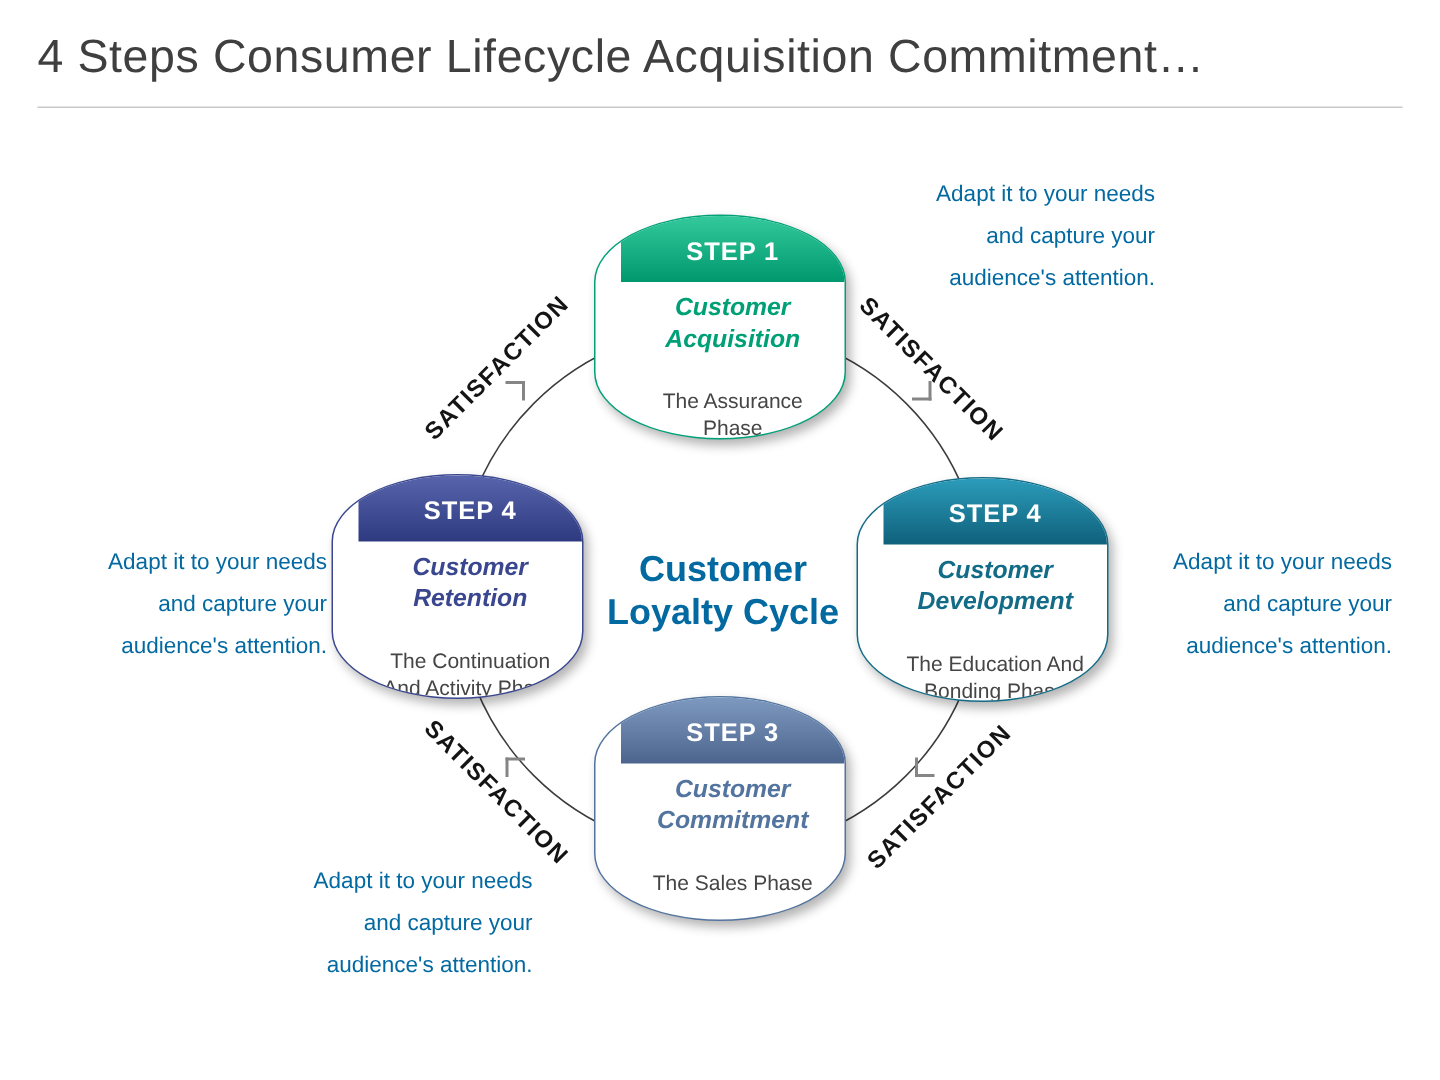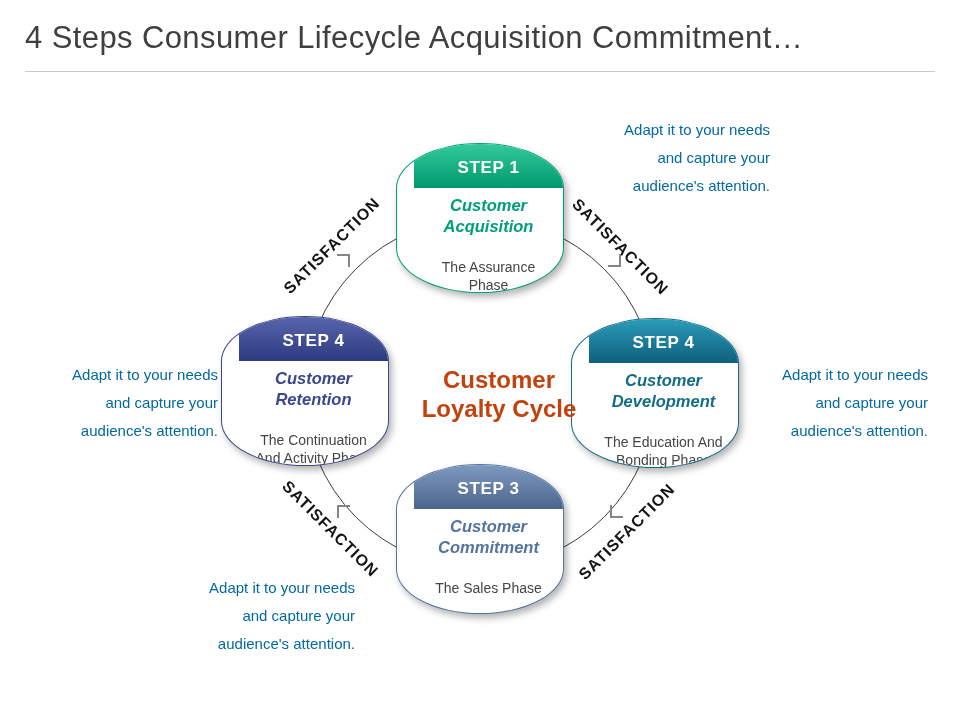--- a/index.html
+++ b/index.html
@@ -36,22 +36,22 @@
   }
   .card-name{
     margin-top:7px;padding:0 8px;color:var(--accent,#333);
     font-weight:bold;font-style:italic;font-size:16.5px;line-height:1.25;
   }
   .card-phase{
     margin-top:22px;padding:0 13px;color:#454545;font-size:14px;line-height:1.3;
   }
 
   .center-label{
-    position:absolute;left:409px;top:366px;width:180px;text-align:center;
-    font-size:24px;font-weight:bold;color:#c2410c;line-height:1.2;
+    position:absolute;left:392px;top:366px;width:180px;text-align:center;
+    font-size:24px;font-weight:bold;color:#0369a1;line-height:1.2;
   }
 
   .sat{
     position:absolute;font-weight:bold;font-size:16px;color:#141414;
     letter-spacing:1px;white-space:nowrap;
   }
   .sat-tl{left:268px;top:237px;transform:rotate(-45deg);}
   .sat-tr{left:556px;top:238px;transform:rotate(45deg);}
   .sat-br{left:563px;top:523px;transform:rotate(-45deg);}
   .sat-bl{left:266px;top:520px;transform:rotate(45deg);}

